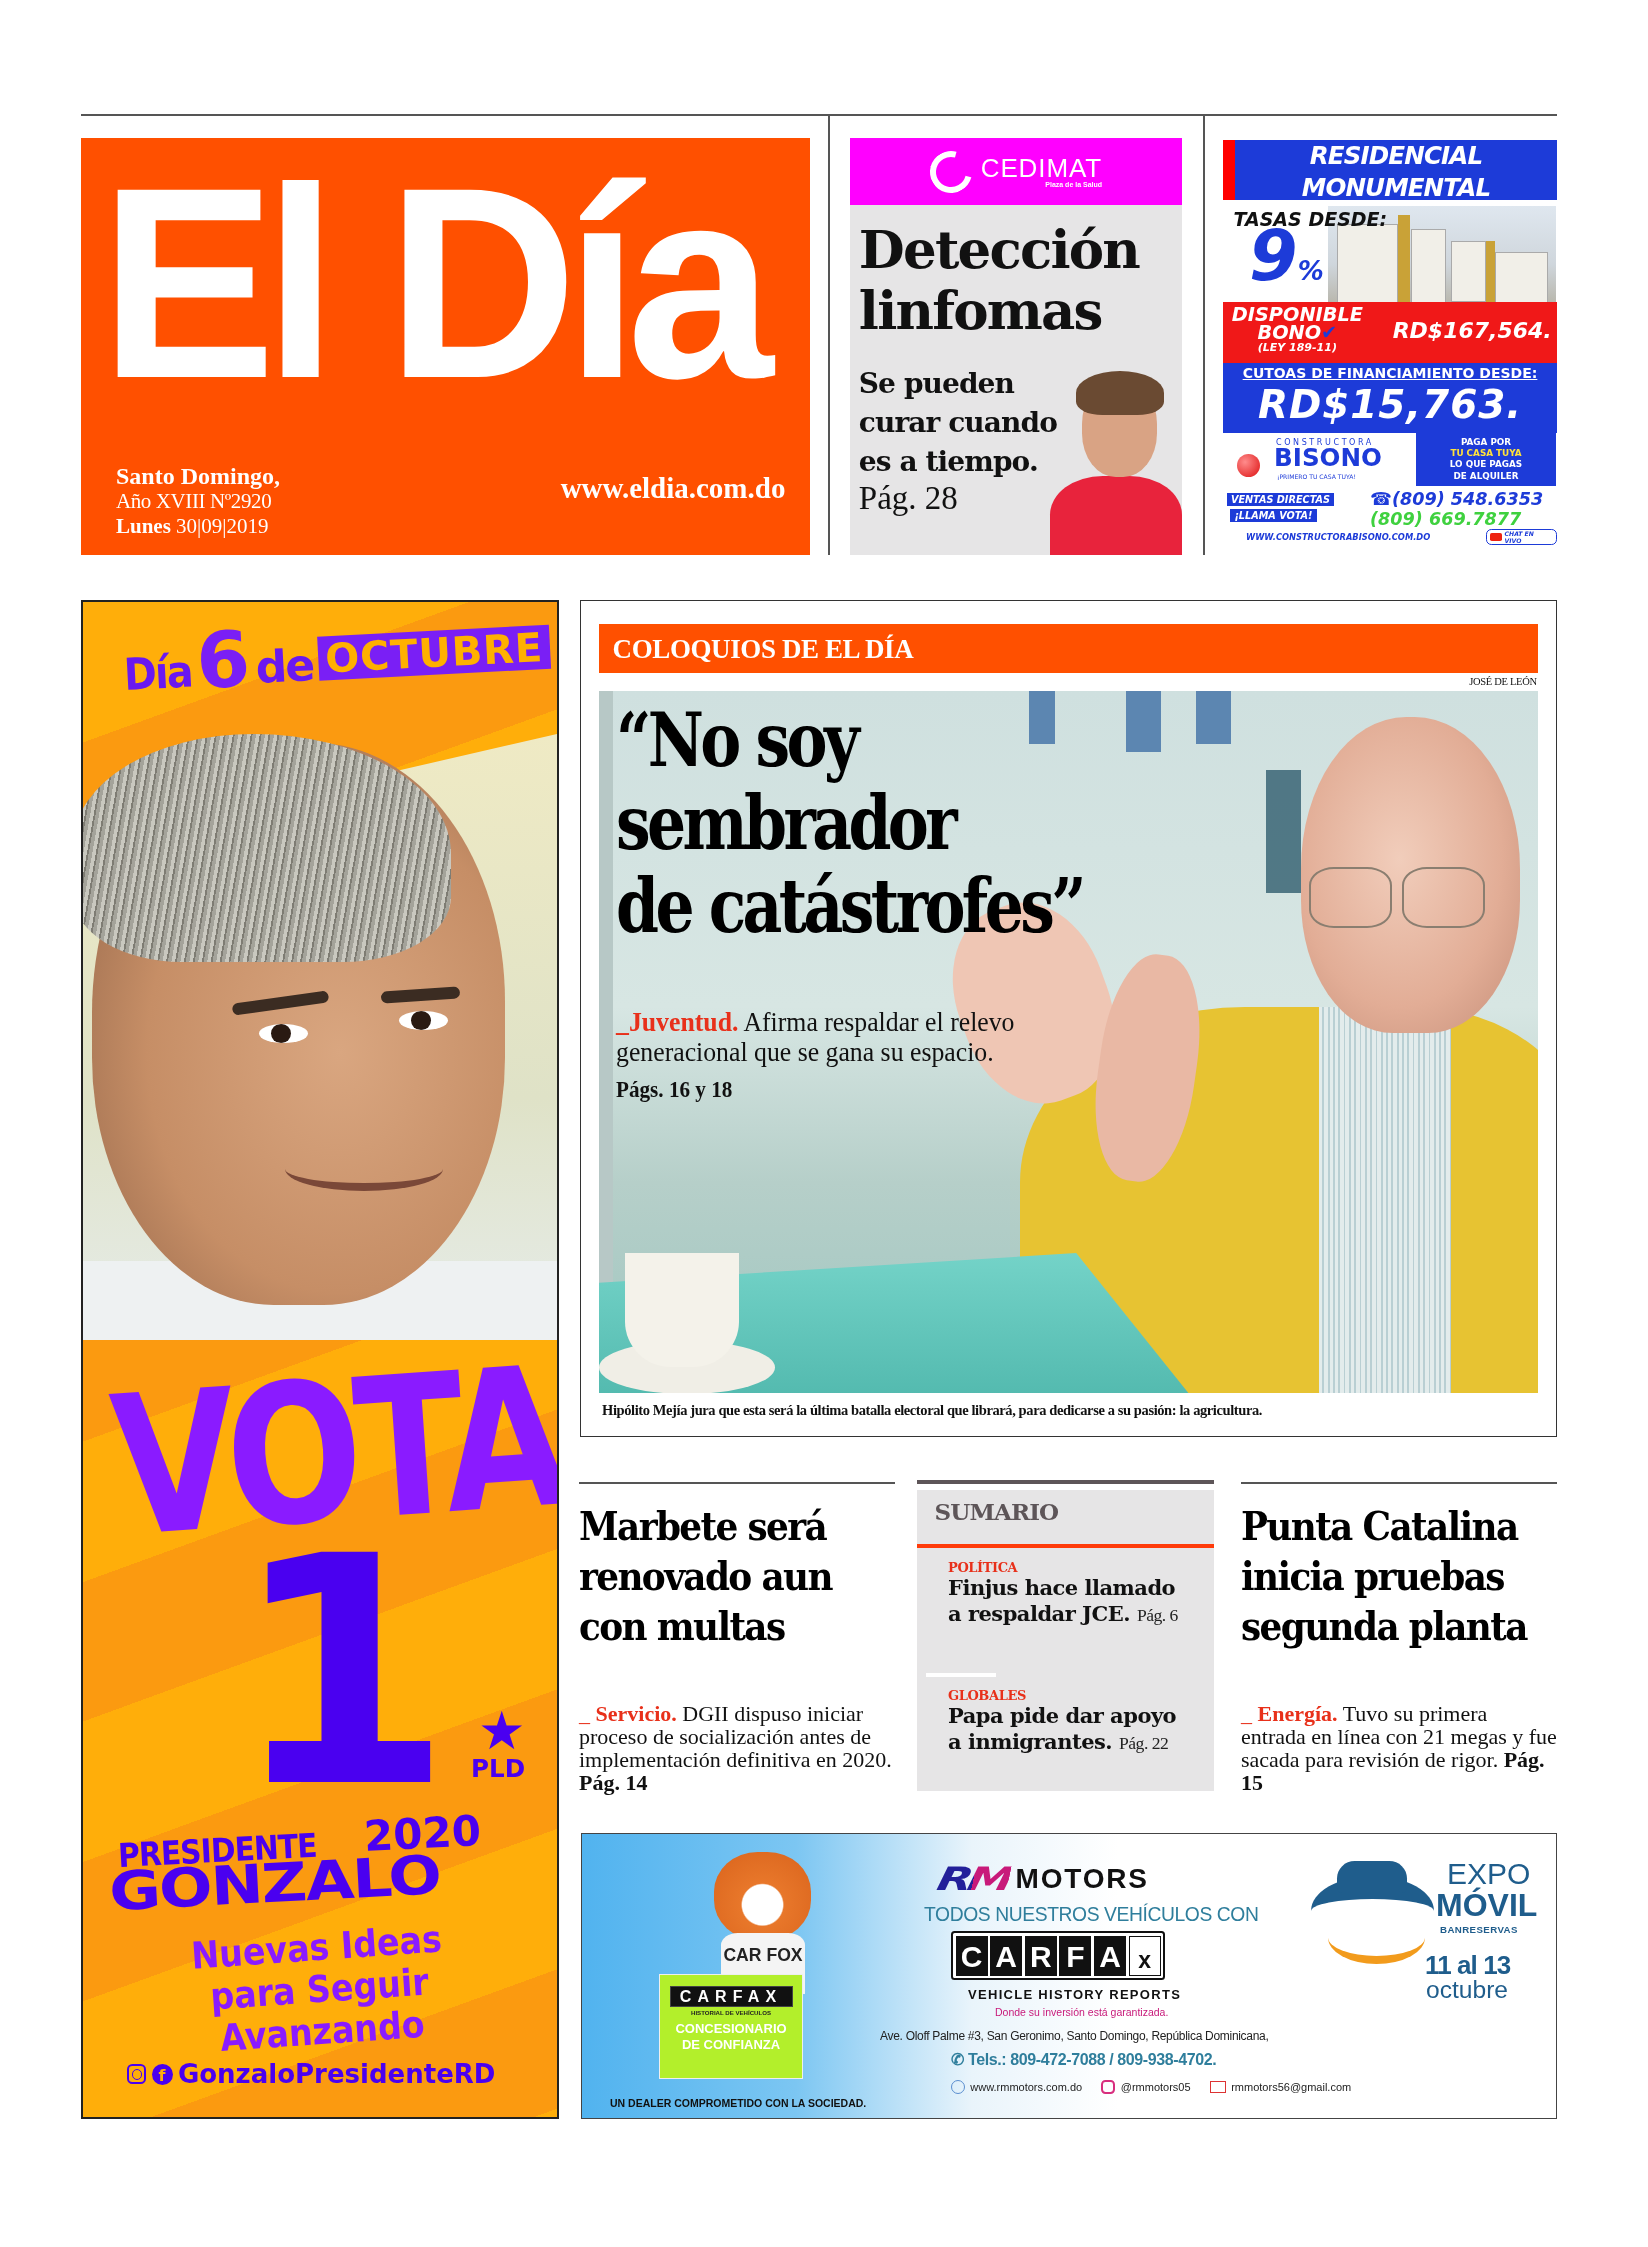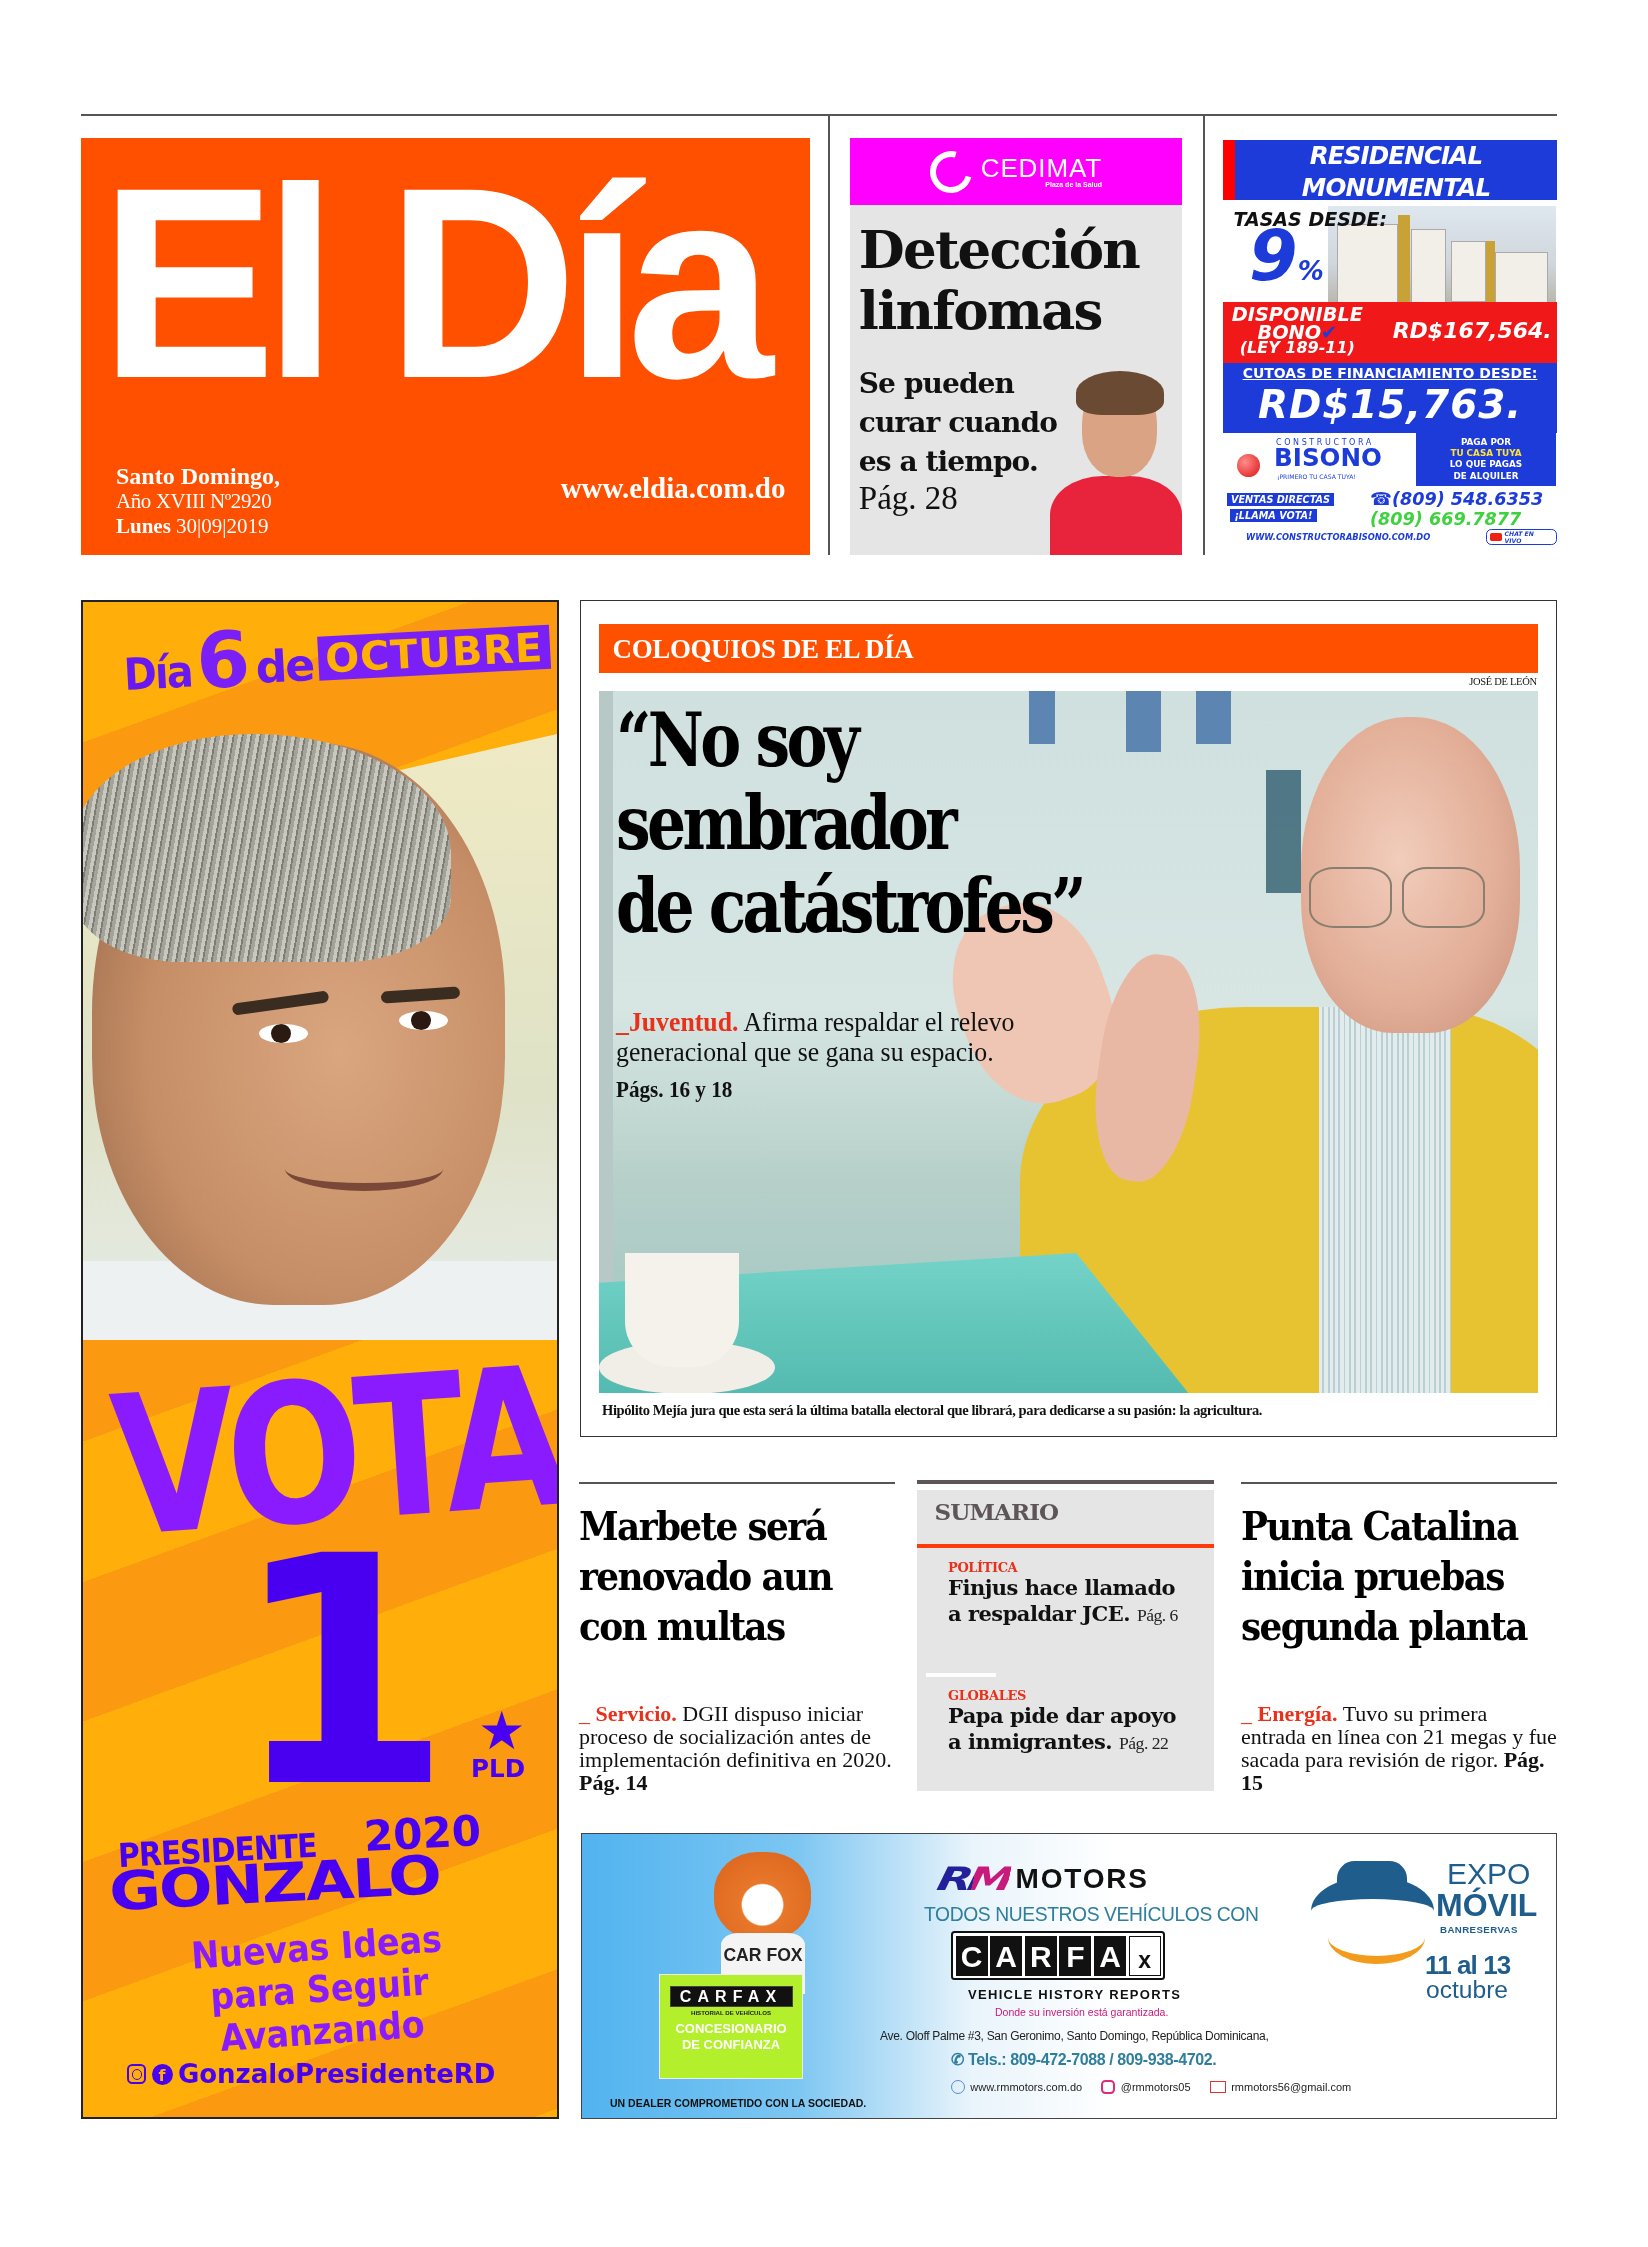--- a/index.html
+++ b/index.html
@@ -40,21 +40,21 @@
   #resid-title { font-weight: 900; font-style: italic; font-size: 24.6px; line-height: 32px; letter-spacing: -0.9px; }
   #resid-addr { font-size: 8px; font-weight: 700; font-style: italic; line-height: 9.7px; }
   #resid-tasas { position:absolute; left: 10.5px; top: 68px; font-weight:900; font-style: italic; font-size: 19px; }
   #resid-rate { position:absolute; left: 26px; top: 81px; font-weight:900; font-style: italic; font-size: 70px; color:#1d3bd8; line-height:1; }
   #resid-rate small { font-size: 26px; }
   #resid-bldg { position:absolute; left: 105px; top: 66px; width: 228px; height: 97px; background: linear-gradient(180deg,#dfe7ef 0%,#cfd6dc 60%,#b9b7ad 100%); }
   #resid-bldg .b { position:absolute; background:#f1efe8; border: 0.9px solid #aaa; }
   #resid-bldg .y { position:absolute; background:#c9a237; }
   #resid-red { position:absolute; left:0; top:162px; width:100%; height:61px; background:#f01818; color:#fff; }
   #resid-disp { position:absolute; left: 8.8px; top: 4.4px; font-weight:900; font-style:italic; font-size: 19.3px; line-height: 17.6px; text-align:center; }
-  #resid-disp .ley { font-size: 16px; display:block; line-height: 11.4px; }
+  #resid-disp .ley { font-size: 11px; display:block; line-height: 11.4px; }
   #resid-bono-amt { position:absolute; right: 5.3px; top: 16px; font-weight:900; font-style:italic; font-size: 22px; }
   #resid-blue { position:absolute; left:0; top:223px; width:100%; height:70px; background:#1d3bd8; color:#fff; text-align:center; }
   #resid-cuotas { font-weight:900; font-size: 14px; line-height: 21px; text-decoration: underline; }
   #resid-cuota-amt { font-weight:900; font-style: italic; font-size: 39px; line-height: 42px; letter-spacing: 0.9px; }
   #resid-bisono { position:absolute; left:0; top:293px; width: 193px; height: 53px; background:#fff; }
   #resid-bisono .label1 { position:absolute; left:53px; top: 5.3px; font-size: 8px; letter-spacing: 2.6px; color:#1d3bd8; }
   #resid-bisono .label2 { position:absolute; left:51px; top: 13px; font-size: 24.6px; font-weight: 900; color:#1d3bd8; line-height: 1; }
   #resid-bisono .label3 { position:absolute; left:54px; top: 40px; font-size: 6.1px; color:#1d3bd8; }
   #resid-bisono .ball { position:absolute; left: 14px; top: 21px; width: 23px; height: 23px; border-radius: 50%; background: radial-gradient(circle at 35% 35%, #ff8c8c, #d11); }
   #resid-paga { position:absolute; left:193px; top:293px; width: 140px; height: 53px; background:#1d3bd8; color:#fff; text-align:center; font-weight:900; font-size: 8.8px; line-height: 11.4px; padding-top: 3.5px; }

